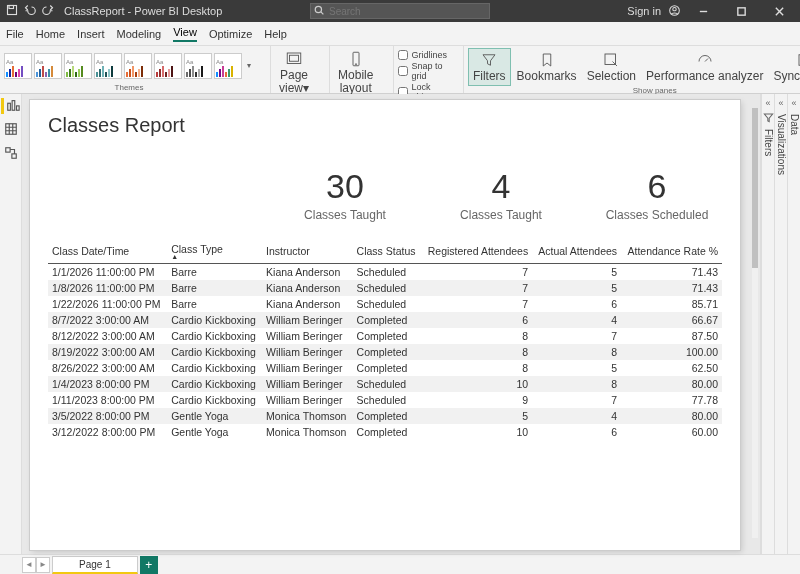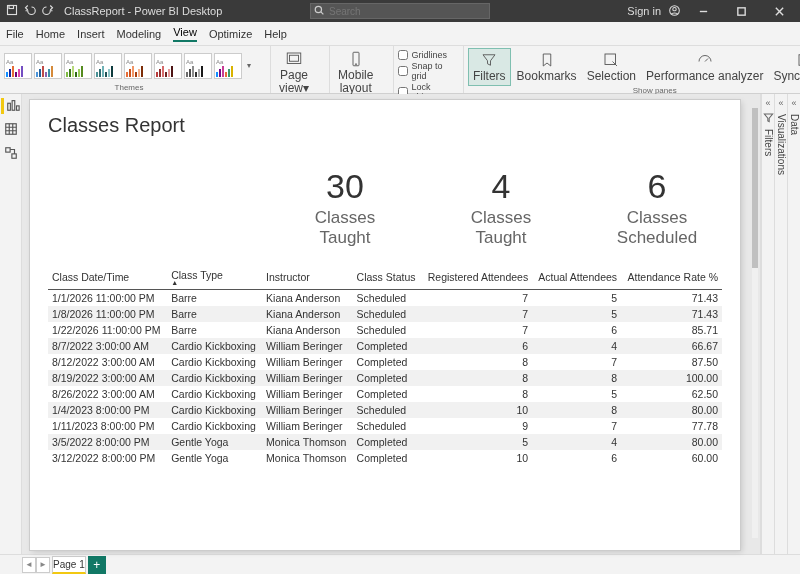--- a/index.html
+++ b/index.html
@@ -48,21 +48,21 @@
   .leftrail svg{width:14px;height:14px;stroke:#555;fill:none;stroke-width:1.3;}
   .leftrail .sel{border-left:3px solid #f2c811;padding-left:2px;}
 
   .canvas-area{flex:1;background:#e8e8e8;display:flex;position:relative;padding:6px 0 0 8px;}
   .page{background:#fff;width:710px;height:450px;box-shadow:0 0 0 1px #ccc, 2px 2px 6px rgba(0,0,0,0.15);position:relative;padding:14px 18px;overflow:hidden;}
   .page h1{font-size:20px;font-weight:400;color:#333;margin-bottom:30px;}
 
   .kpis{display:flex;justify-content:flex-end;gap:46px;margin-right:10px;margin-bottom:18px;}
   .kpi{text-align:center;width:110px;}
   .kpi .num{font-size:34px;color:#333;}
-  .kpi .lbl{font-size:17px;color:#666;margin-top:2px;}
+  .kpi .lbl{font-size:12px;color:#666;margin-top:2px;}
 
   table.rep{width:100%;border-collapse:collapse;font-size:10.5px;}
   table.rep th{text-align:left;font-weight:400;border-bottom:1px solid #555;padding:3px 4px;color:#333;white-space:nowrap;}
   table.rep th.num, table.rep td.num{text-align:right;}
   table.rep td{padding:2px 4px;border:none;white-space:nowrap;}
   table.rep tbody tr:nth-child(even){background:#f1f1f1;}
   .sort-caret{font-size:7px;display:block;line-height:0.7;color:#333;}
 
   .vscroll{position:absolute;right:2px;top:14px;width:6px;height:430px;background:#f0f0f0;}
   .vscroll .thumb{width:6px;background:#c0c0c0;position:absolute;}
@@ -70,21 +70,21 @@
   
   .rightrail{width:40px;background:#f3f3f3;border-left:1px solid #ddd;display:flex;}
   .collapse-pane{width:18px;border-left:1px solid #ddd;display:flex;flex-direction:column;align-items:center;padding-top:4px;gap:4px;}
   .collapse-pane .chev{font-size:9px;color:#666;}
   .collapse-pane .vlabel{writing-mode:vertical-rl;font-size:10px;color:#444;margin-top:2px;}
   .collapse-pane svg{width:11px;height:11px;stroke:#666;fill:none;stroke-width:1.5;}
 
   
   .pagestrip{height:20px;background:#f3f3f3;border-top:1px solid #ddd;display:flex;align-items:center;padding-left:22px;gap:0;}
   .pagestrip .scrl{width:14px;height:16px;border:1px solid #ccc;background:#fff;display:flex;align-items:center;justify-content:center;font-size:8px;color:#888;}
-  .pagestrip .tab{height:18px;padding:0 0;background:#fff;border:1px solid #ccc;border-bottom:2px solid #f2c811;font-size:10px;display:flex;align-items:center;margin-left:2px;}
+  .pagestrip .tab{height:18px;padding:0 26px;background:#fff;border:1px solid #ccc;border-bottom:2px solid #f2c811;font-size:10px;display:flex;align-items:center;margin-left:2px;}
   .pagestrip .add{width:18px;height:18px;background:#117865;color:#fff;font-size:12px;display:flex;align-items:center;justify-content:center;margin-left:2px;}
 
   
   .status{height:16px;background:#f3f3f3;border-top:1px solid #ddd;display:flex;align-items:center;font-size:9px;color:#666;padding:0 6px;}
 </style>
 </head>
 <body>
 
 <div class="titlebar">
   <div class="qat">

